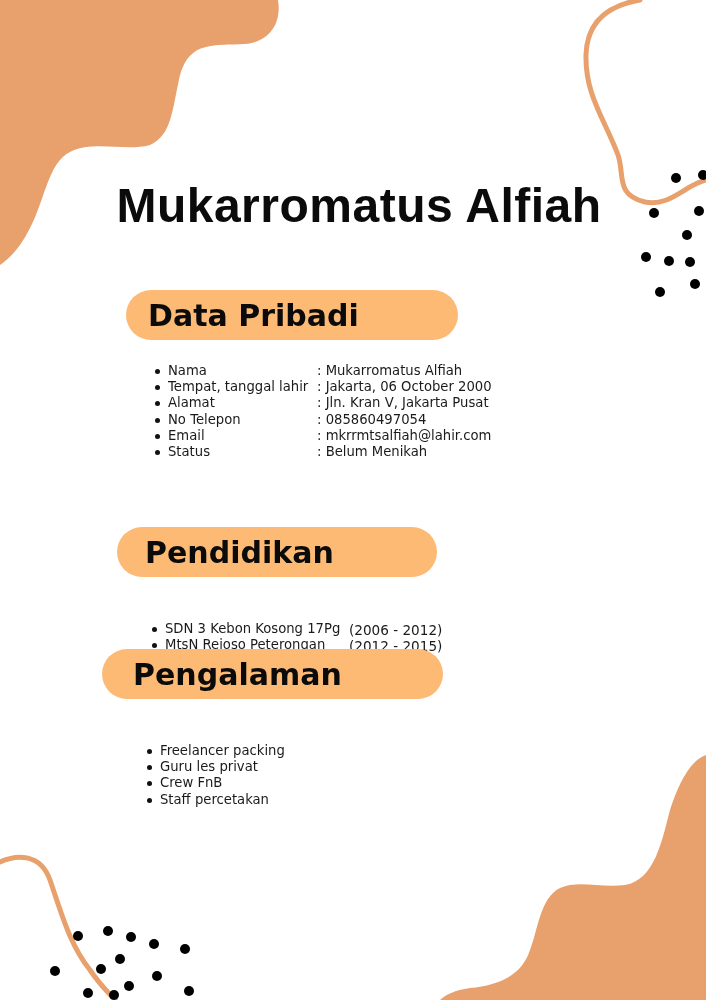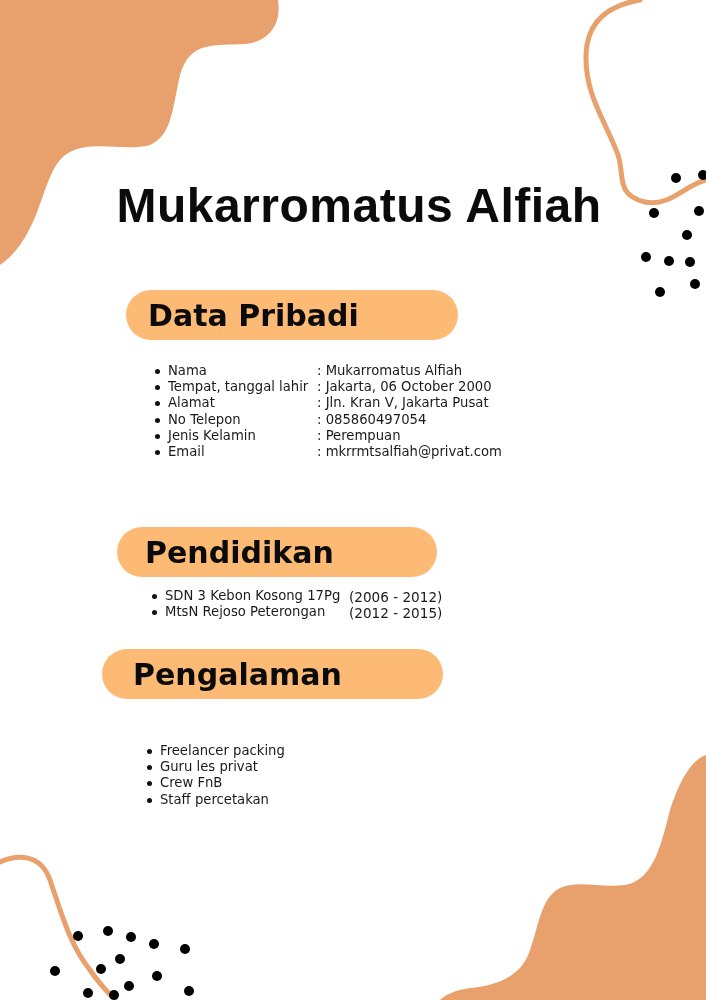--- a/index.html
+++ b/index.html
@@ -62,28 +62,28 @@
 <h1 class="title" style="margin:0;">Mukarromatus Alfiah</h1>
 
 <div class="pill" style="left:126px; top:290px; width:332px;">
   <span>Data Pribadi</span>
 </div>
 <ul class="list kv" style="left:154px; top:363px;">
   <li><span class="k">Nama</span><span>: Mukarromatus Alfiah</span></li>
   <li><span class="k">Tempat, tanggal lahir</span><span>: Jakarta, 06 October 2000</span></li>
   <li><span class="k">Alamat</span><span>: Jln. Kran V, Jakarta Pusat</span></li>
   <li><span class="k">No Telepon</span><span>: 085860497054</span></li>
-  <li><span class="k">Jenis Kelamin</span><span>: Perempuan</span></li>
-  <li><span class="k">Email</span><span>: mkrrmtsalfiah@privat.com</span></li>
+  <li><span class="k">Email</span><span>: mkrrmtsalfiah@lahir.com</span></li>
+  <li><span class="k">Status</span><span>: Belum Menikah</span></li>
 </ul>
 
 <div class="pill" style="left:117px; top:527px; width:320px;">
   <span style="left:28px;">Pendidikan</span>
 </div>
-<ul class="list edu" style="left:151px; top:588px;">
+<ul class="list edu" style="left:151px; top:621px;">
   <li><span class="k">SDN 3 Kebon Kosong 17Pg</span><span class="v">(2006 - 2012)</span></li>
   <li><span class="k">MtsN Rejoso Peterongan</span><span class="v">(2012 - 2015)</span></li>
 </ul>
 
 <div class="pill" style="left:102px; top:649px; width:341px;">
   <span style="left:31px;">Pengalaman</span>
 </div>
 <ul class="list" style="left:146px; top:719px;margin-top:24px;">
   <li>Freelancer packing</li>
   <li>Guru les privat</li>

